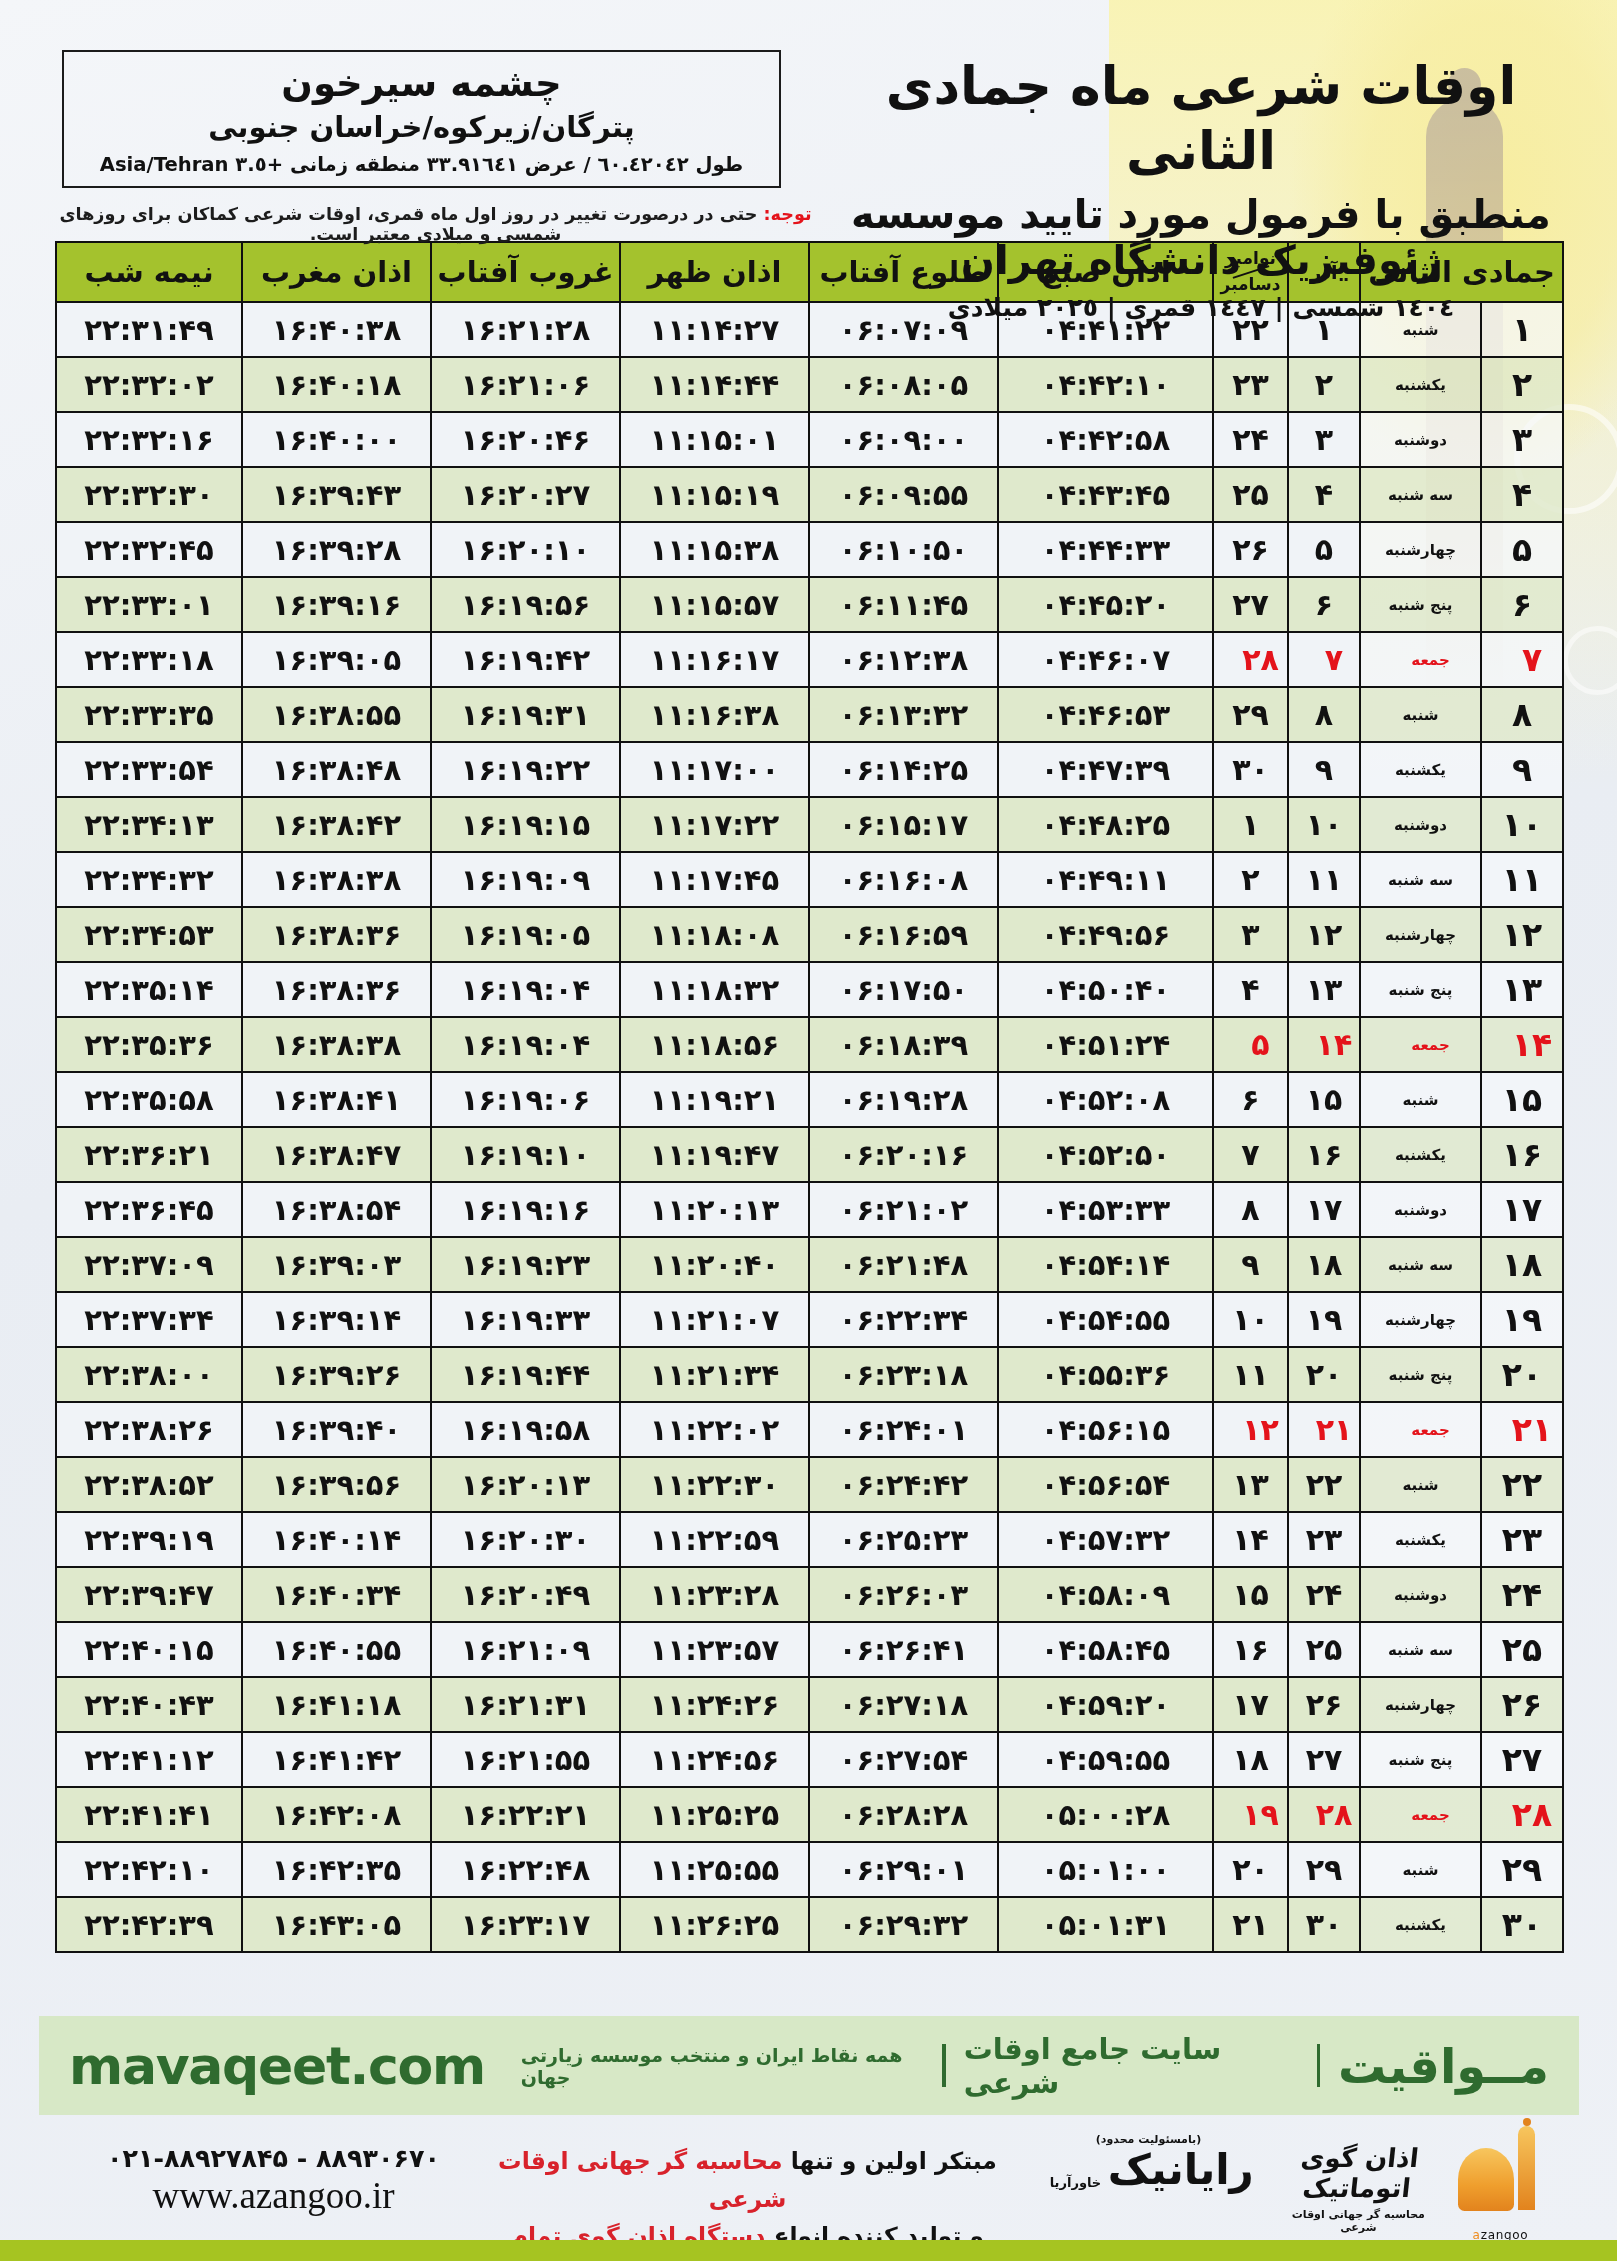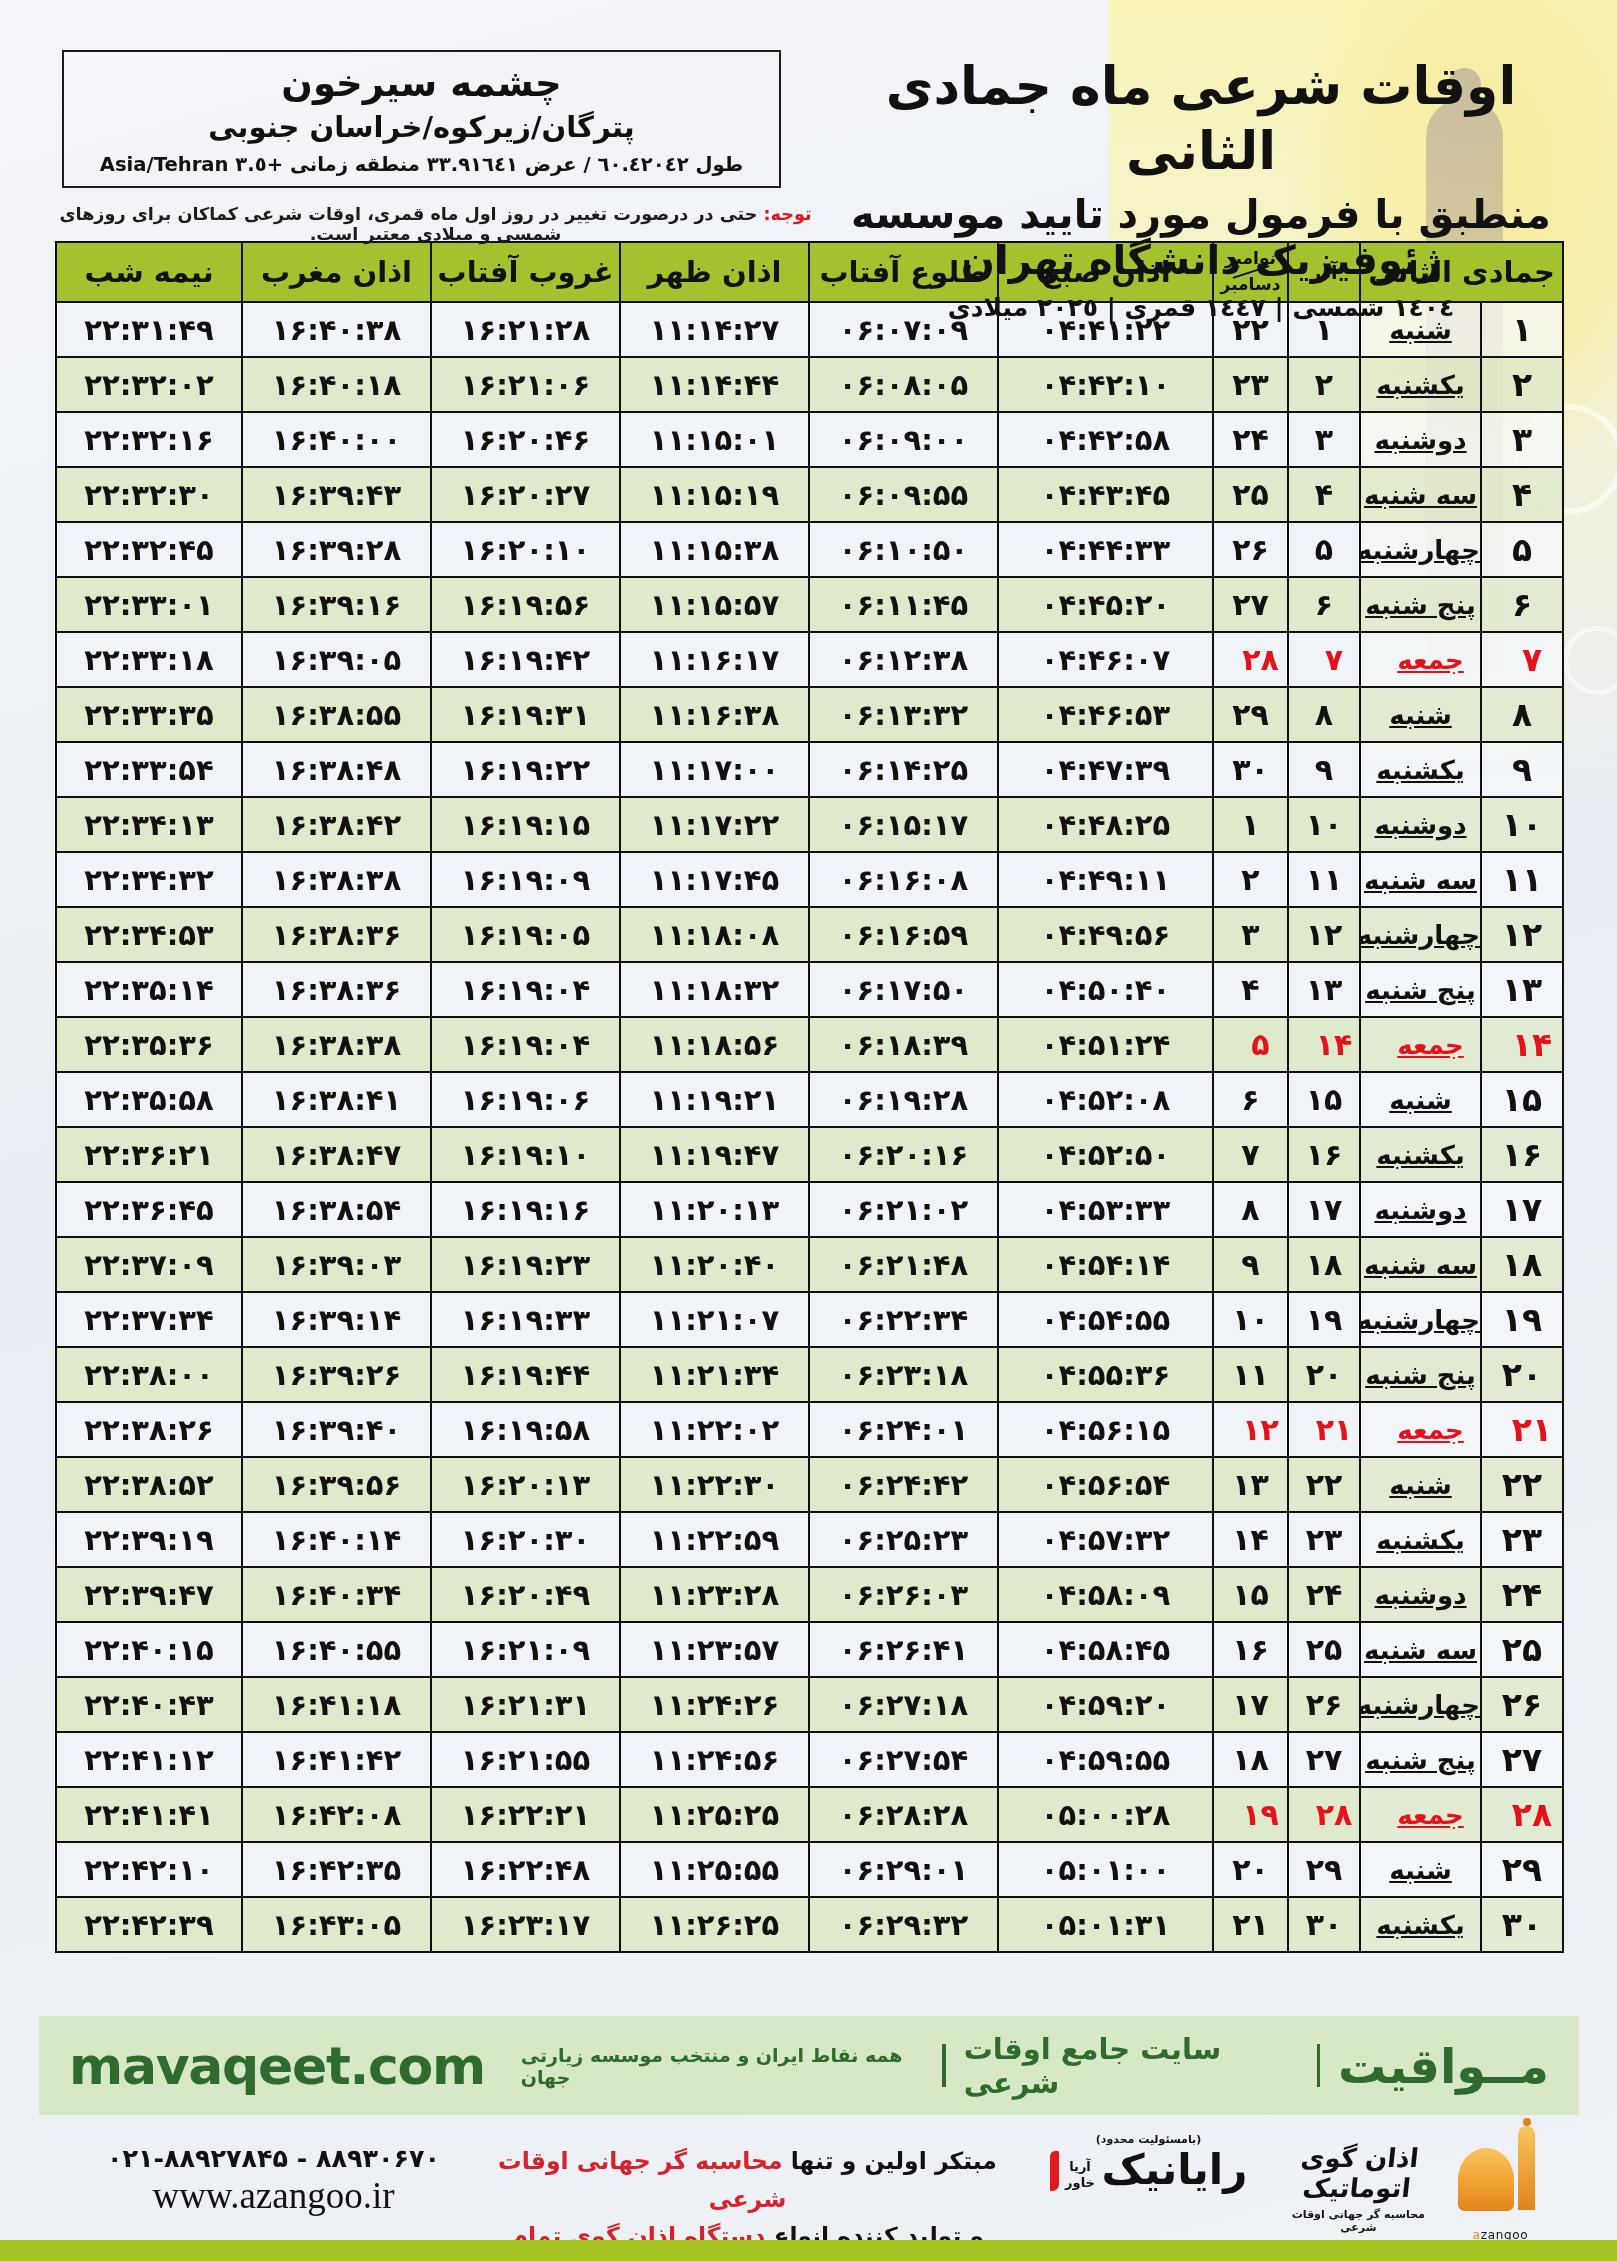--- a/index.html
+++ b/index.html
@@ -42,21 +42,21 @@
   .th-stack div{font-size:17px;line-height:1.15;font-weight:bold;}
   .th-stack .th-slash{width:38px;height:2px;background:#101010;margin:2px auto;transform:rotate(-18deg);}
   tbody tr{height:55px;}
   tr.row-light td{background:#f0f3f7;}
   tr.row-green td{background:#dfe9cc;}
   tr.row-light td.cell-translucent{background:rgba(245,248,251,.72);}
   tr.row-green td.cell-translucent{background:rgba(223,233,204,.82);}
   td.time{font-size:29px;font-weight:bold;letter-spacing:0.7px;}
   td.num-sm{font-size:30px;font-weight:bold;}
   td.num-day{font-size:33px;font-weight:bold;}
-  td.wd{font-size:26px;font-weight:bold;text-decoration:underline;}
+  td.wd{font-size:15px;font-weight:bold;}
   tr.friday td.num-day,tr.friday td.wd,tr.friday td.num-sm{color:#e4131b;padding-left:20px;}
   
   .foot-band{position:absolute;left:39px;top:2016px;width:1540px;height:99px;background:#d7e8c6;z-index:2;
       display:flex;flex-direction:row-reverse;align-items:center;gap:18px;padding:0 30px;box-sizing:border-box;
       color:#2f6b2f;direction:ltr;}
   .fb-brand{font-size:48px;font-weight:bold;}
   .fb-bar{width:3.9px;height:43px;background:#2f6b2f;}
   .fb-desc{font-size:29px;font-weight:bold;}
   .fb-cover{font-size:19px;font-weight:bold;}
   .fb-spacer{flex:1;}
@@ -65,21 +65,21 @@
   .contact-block{position:absolute;left:78px;top:2143px;width:391px;text-align:center;z-index:2;}
   .phone{font-size:25.4px;font-weight:bold;direction:ltr;}
   .website{font-size:37px;font-family:"Liberation Serif","DejaVu Serif",serif;margin-top:1.3px;}
   .tagline{position:absolute;left:470px;top:2143px;width:555px;z-index:2;direction:rtl;text-align:center;
       font-size:23.5px;font-weight:bold;line-height:1.6;}
   .tag-red{color:#d8222b;}
   .rayanik{position:absolute;left:1044px;top:2133px;width:209px;z-index:2;text-align:center;}
   .ray-note{font-size:11px;font-weight:bold;}
   .ray-row{display:flex;align-items:flex-end;justify-content:center;gap:6.5px;margin-top:2.6px;}
   .ray-accent{width:9px;height:40px;background:#e11a20;border-radius:5.2px 1.3px 6.5px 1.3px;}
-  .ray-sub{display:flex;flex-direction:column;font-size:13px;font-weight:bold;line-height:1.2;}
+  .ray-sub{display:flex;font-size:13px;font-weight:bold;line-height:1.2;}
   .ray-name{font-size:42px;font-weight:bold;line-height:1;}
   .azangoo{position:absolute;left:1272px;top:2126px;width:274px;z-index:2;display:flex;align-items:flex-start;gap:10.4px;}
   .az-text{margin-top:17px;text-align:center;flex:1;}
   .az-fa{font-size:26px;font-weight:bold;transform:skewX(-6deg);}
   .az-sub{font-size:11px;font-weight:bold;margin-top:5.2px;}
   .az-iconcol{width:91px;text-align:center;}
   .az-icon{position:relative;width:85px;height:85px;margin:0 auto;}
   .az-dome{position:absolute;left:0;bottom:0;width:56px;height:63px;border-radius:50% 50% 6.5px 6.5px;
       background:linear-gradient(180deg,#f7c65e 0%,#ef9e2d 60%,#e2831d 100%);}
   .az-minar{position:absolute;right:7.8px;top:0;width:17px;height:84px;border-radius:8.5px 8.5px 0 0;

